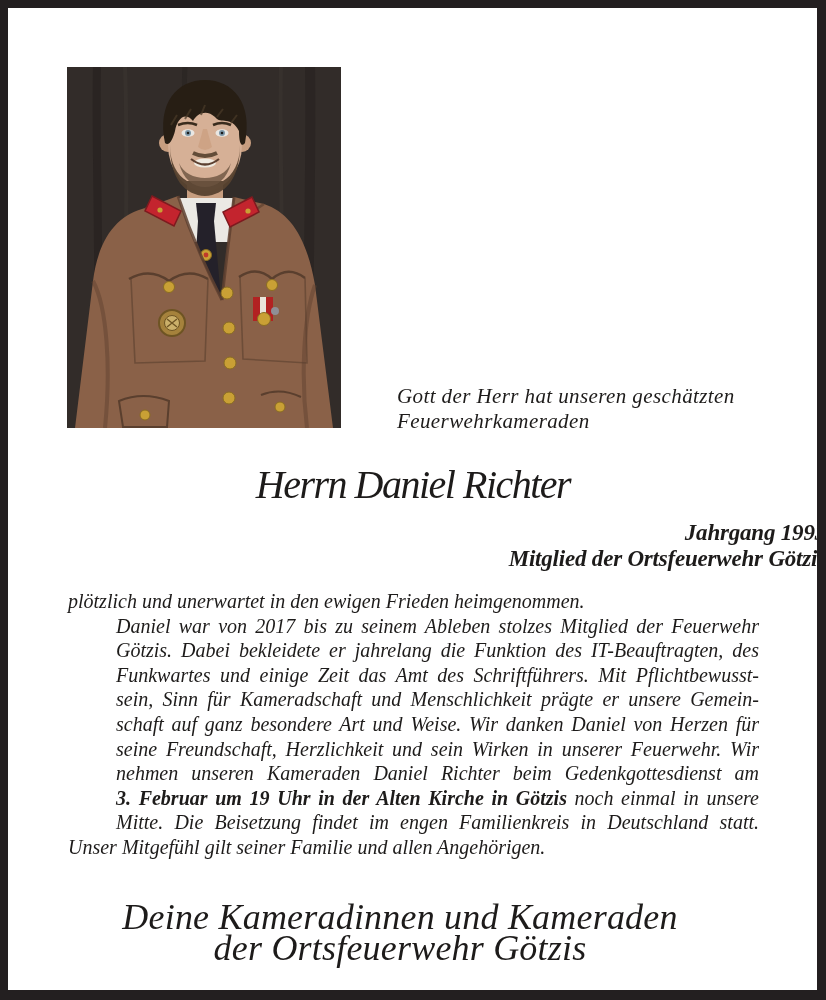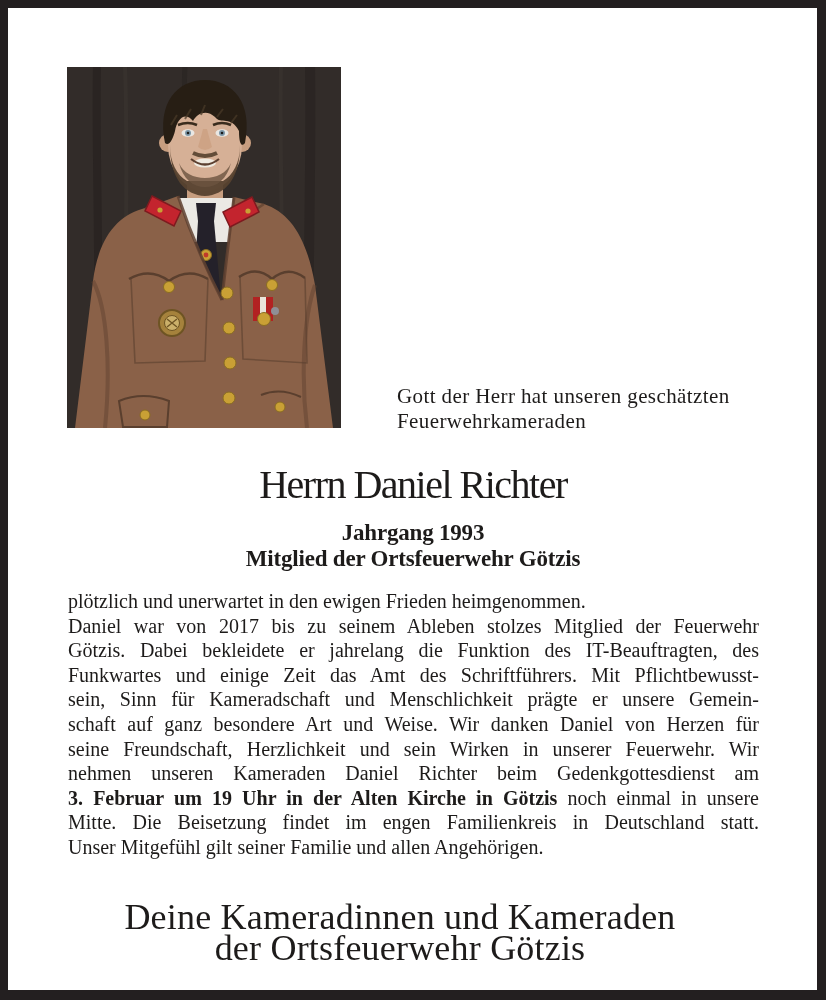--- a/index.html
+++ b/index.html
@@ -5,21 +5,21 @@
   :root{
     --frame:#231f20; --paper:#ffffff; --ink:#1d1b1a;
     --photo-bg:#322c29; --jacket:#8a6148; --jacket-dark:#5f4130;
     --collar-patch:#c3242e; --shirt:#ebe9e4; --tie:#24212a;
     --skin:#d6b096; --hair:#271e14; --beard:#57422f; --gold:#c9a035;
   }
   html,body{margin:0;padding:0;background:#444;}
   .page{
     position:relative; width:826px; height:1000px; background:var(--paper);
     font-family:"Liberation Serif", serif; color:var(--ink);
-    overflow:hidden; margin:0 auto;
+    overflow:hidden; margin:0 auto;font-style:italic;
   }
   .frame{
     position:absolute; inset:0; box-sizing:border-box;
     border-style:solid; border-color:var(--frame);
     border-width:8px 9px 10px 8px; pointer-events:none;
   }
   .photo{
     position:absolute; left:67px; top:67px; width:274px; height:361px;
   }
   .photo svg{display:block; width:100%; height:100%;}
@@ -27,29 +27,29 @@
     position:absolute; left:397px; top:384px; width:380px;
     font-size:21px; line-height:25px; letter-spacing:0.4px;
   }
   .title{
     position:absolute; left:0; right:0; top:455px;
     text-align:center; font-size:40px; line-height:60px;
     letter-spacing:-1.5px; white-space:nowrap;
   }
   .subtitle{
     position:absolute; left:0; right:0; top:520px;
-    text-align:center; font-weight:bold; font-size:23px; line-height:26px;
+    text-align:right; font-weight:bold; font-size:23px; line-height:26px;
     letter-spacing:-0.2px;
   }
   .body-text{
     position:absolute; left:68px; top:589px; width:691px;
     font-size:20px; line-height:24.6px;
   }
   .body-line{ text-align:left; }
-  .body-line.j{ text-align:justify; text-align-last:justify; }
+  .body-line.j{ text-align:justify; text-align-last:justify;margin-left:48px; }
   .dateline{
     position:absolute; left:68px; top:854px; font-size:21px; line-height:25px;
   }
   .closing{
     position:absolute; left:0px; top:902px; width:800px;
     text-align:center; font-size:36px; line-height:31px; letter-spacing:0.2px;
   }
   b, .bold{ font-weight:bold; }
 </style>
 </head>

